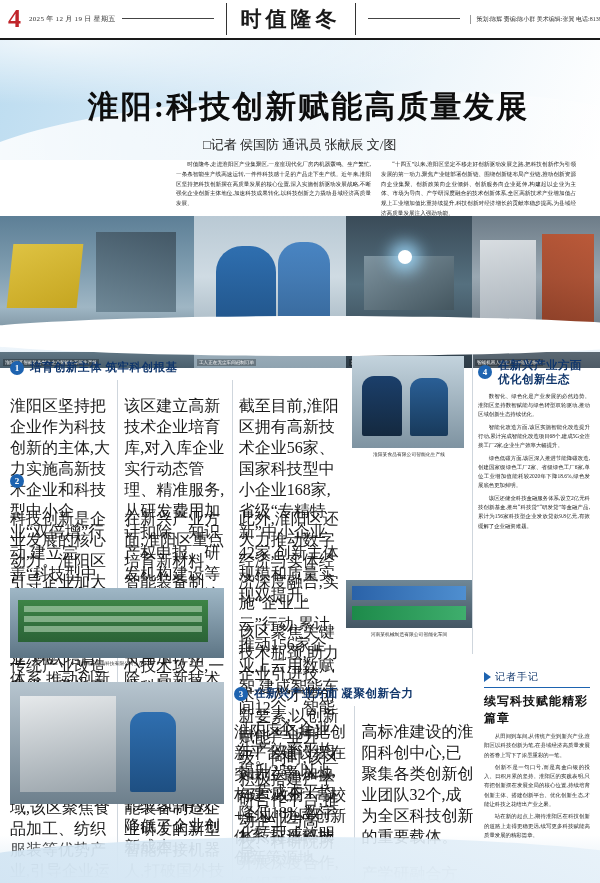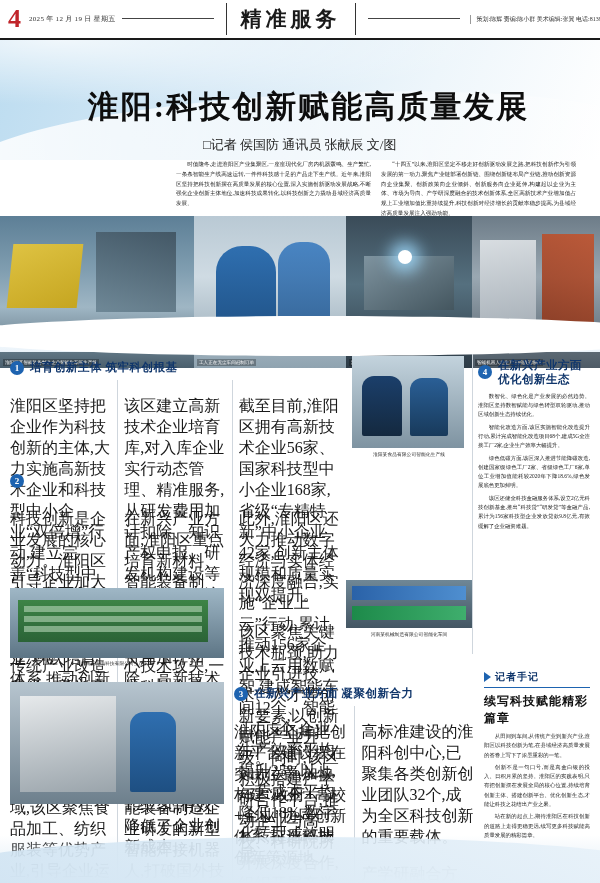--- a/index.html
+++ b/index.html
@@ -166,21 +166,21 @@
     background:linear-gradient(180deg,#2f6fb0,#1e4f82);border-radius:14px 14px 2px 2px;}
   .capD{position:absolute;left:10px;top:454px;width:214px;font-size:4.8px;color:#fff;text-align:left;}
 
   .r3{position:absolute;left:234px;top:330px;width:240px;}
   .r3 .cols{display:flex;gap:7px;}
   .r3 .cols .c{width:113px;}
 
   .notes{position:absolute;left:484px;top:318px;width:106px;}
   .notes-head{display:flex;align-items:center;gap:4px;margin-bottom:3px;}
   .notes-arrow{width:0;height:0;border-left:7px solid #1d63b0;border-top:5px solid transparent;border-bottom:5px solid transparent;}
-  .notes-label{font-size:10px;font-weight:bold;color:#10366b;letter-spacing:1px;}
+  .notes-label{font-size:10px;font-weight:normal;color:#10366b;letter-spacing:1px;}
   .notes-rule{height:1px;background:#1d63b0;margin:2px 0 5px 0;}
   .notes-title{font-size:12px;font-weight:bold;letter-spacing:1px;color:#111;margin-bottom:5px;}
   .notes p{margin:0 0 3px 0;font-size:5.4px;line-height:1.72;text-align:justify;text-indent:2em;color:#222;}
 
   .footer-wave{
     position:absolute;left:0;bottom:0;width:600px;height:48px;
     background:linear-gradient(180deg,rgba(255,255,255,0),#dceaf5);
   }
   .footer-wave:before{
     content:"";position:absolute;left:-80px;bottom:-34px;width:780px;height:80px;border-radius:50%;
@@ -190,21 +190,21 @@
 </style>
 </head>
 <body>
 
 <div class="page">
 
   <div class="masthead">
     <div class="page-num">4</div>
     <div class="pub-date">2025 年 12 月 19 日  星期五</div>
     <div class="mh-rule"></div>
-    <div class="section-title">精准服务</div>
+    <div class="section-title">时值隆冬</div>
     <div class="mh-rule"></div>
     <div class="mh-credits">策划:陈辉  责编:陈小群  美术编辑:张翼  电话:8139503</div>
 
   </div>
 
   <div class="hero">
     <div class="hero-swoosh"></div>
     <div class="hero-title">淮阳:科技创新赋能高质量发展</div>
     <div class="hero-byline">□记者 侯国防 通讯员 张献辰 文/图</div>
 

